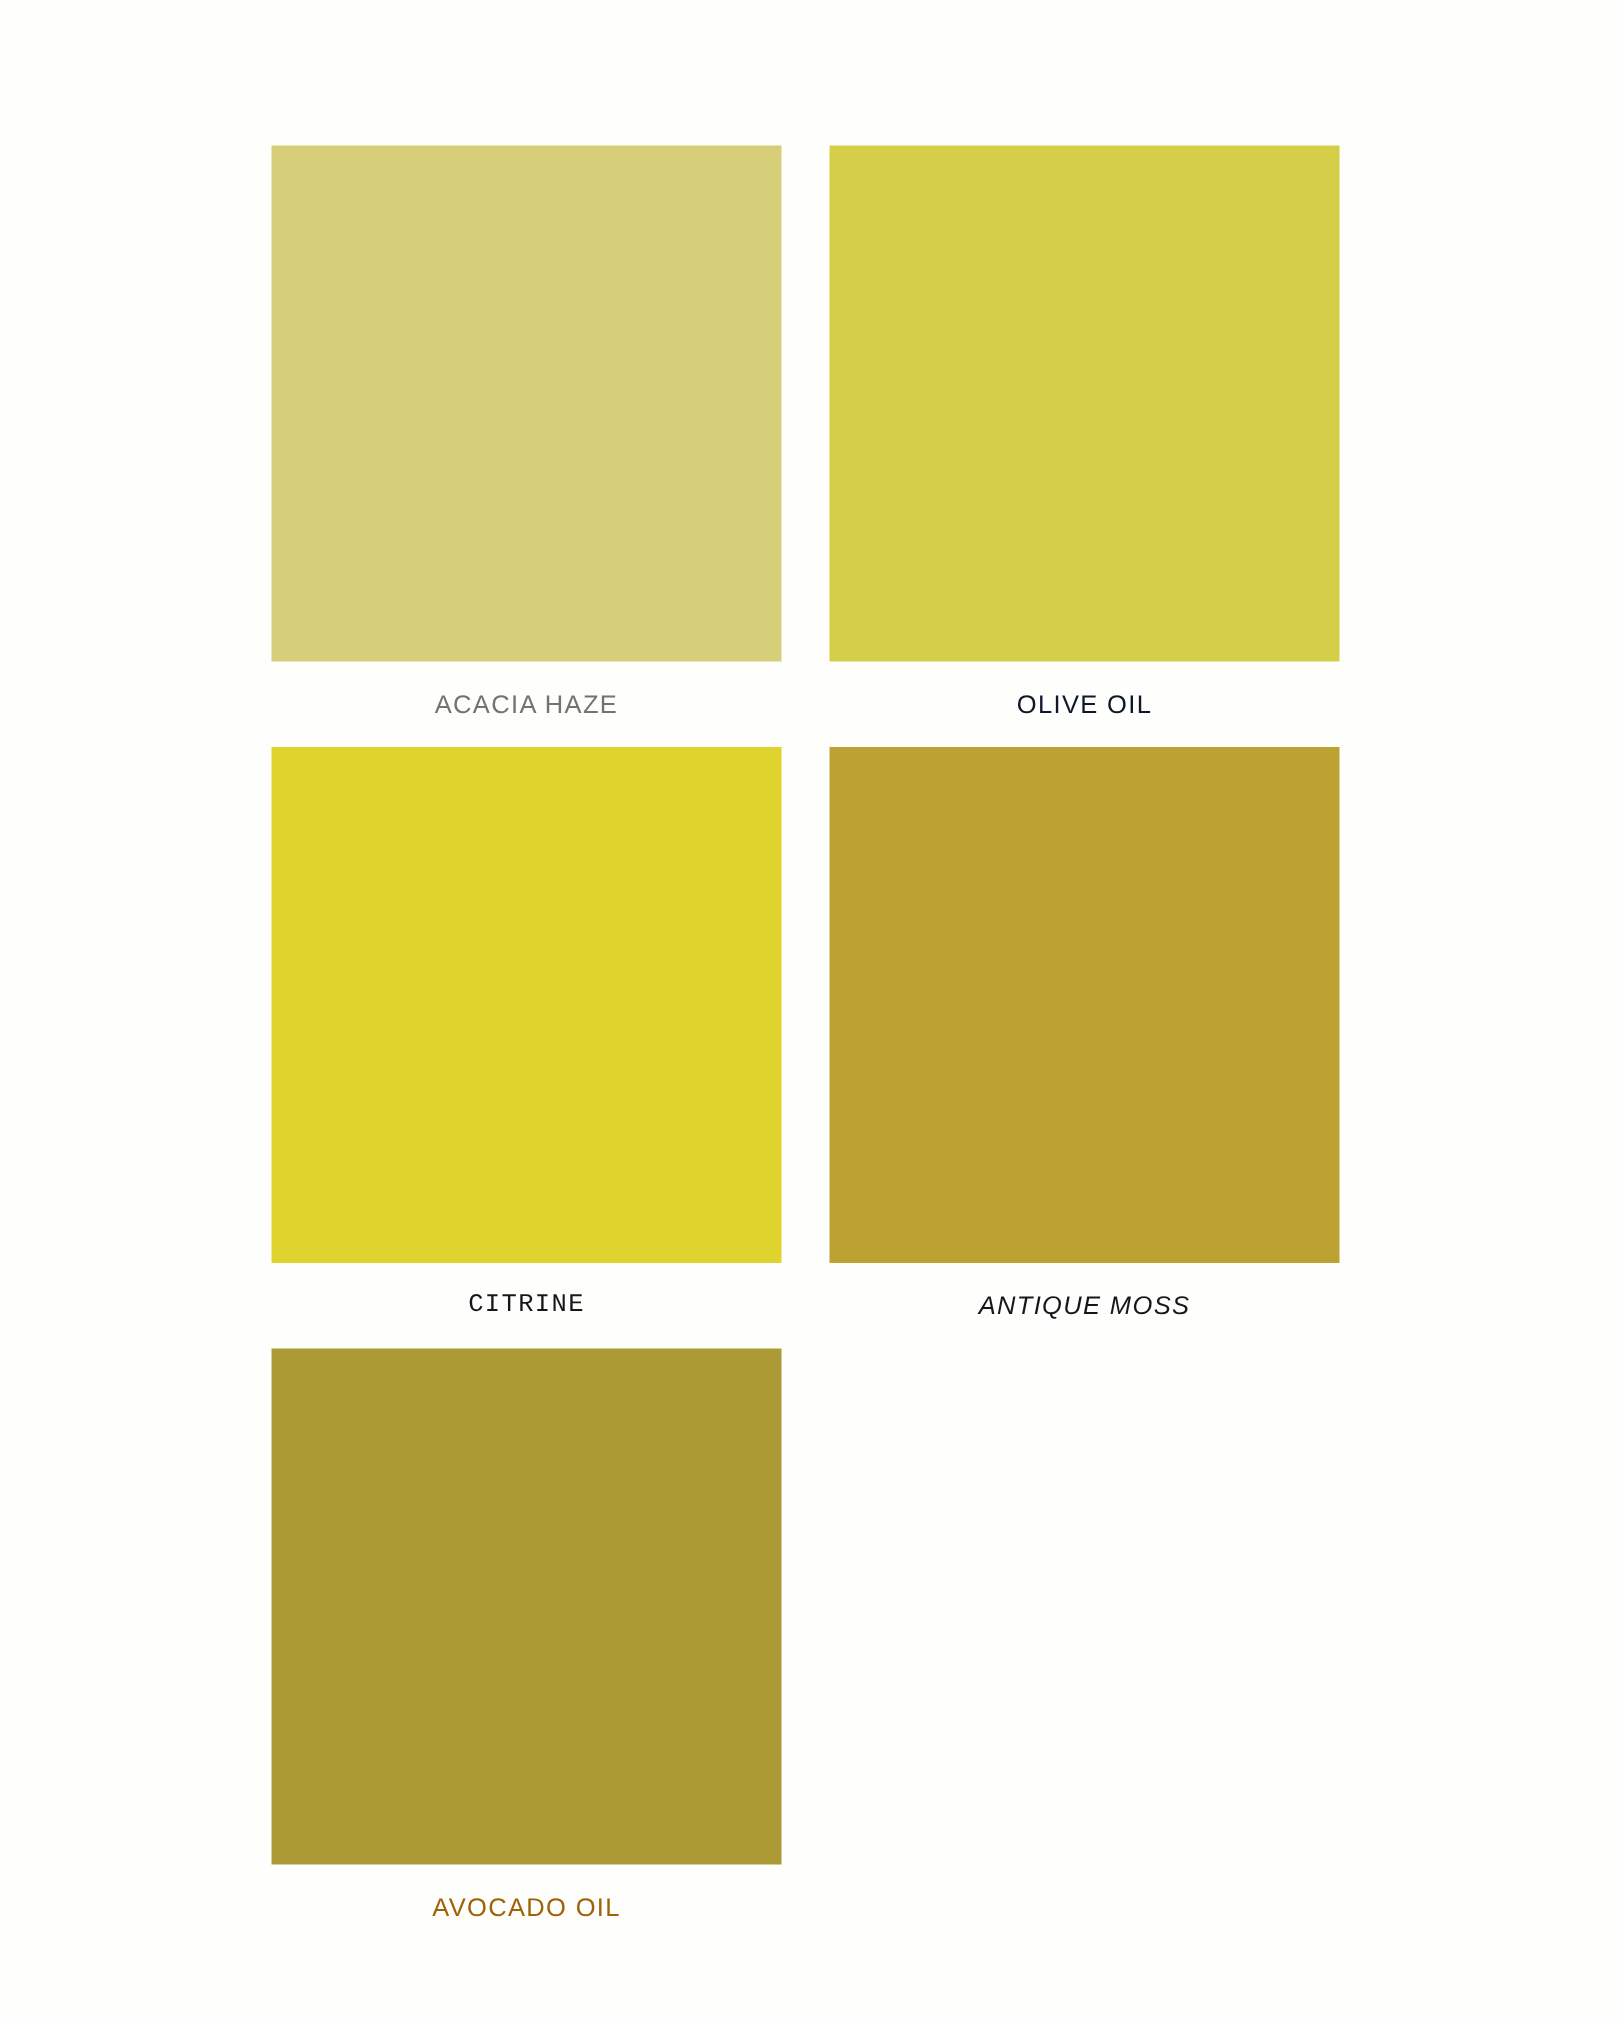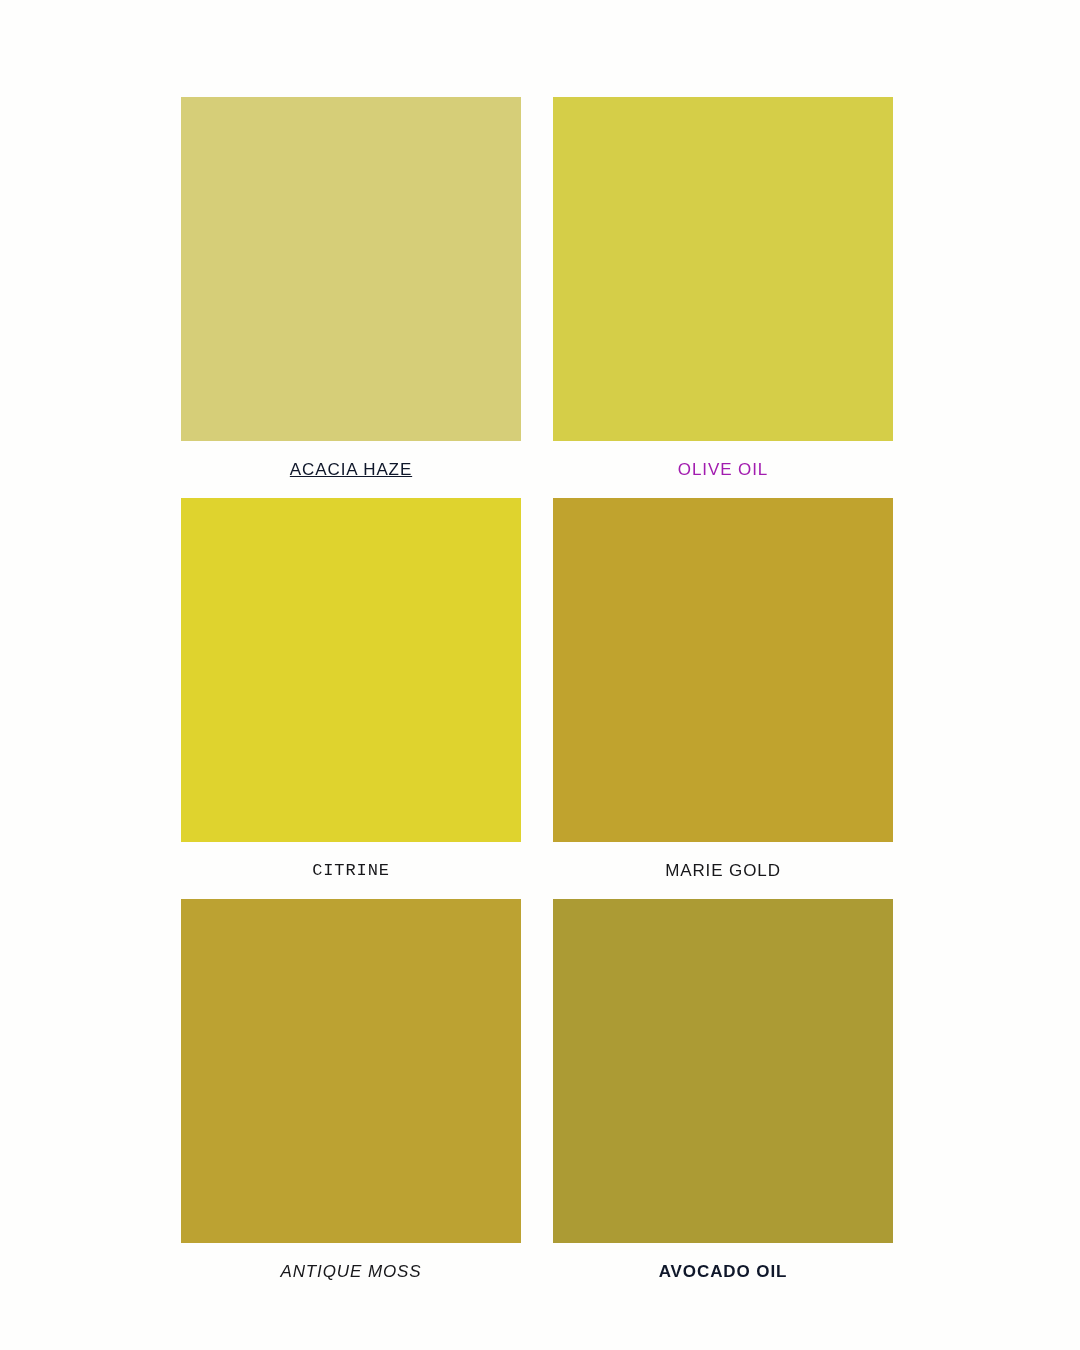--- a/index.html
+++ b/index.html
@@ -61,42 +61,38 @@
   }
 </style>
 </head>
 <body style="background-color: rgb(254, 254, 253);">
 
 <div class="palette-board">
   <div class="swatch-grid">
 
     <div class="swatch-cell">
       <div class="swatch-chip" style="background-color: rgb(214, 206, 120);"></div>
-      <div class="swatch-label" style="color: #0f172a; text-decoration: underline;">ACACIA HAZE</div>
+      <div class="swatch-label" style="color: #737373;">ACACIA HAZE</div>
     </div>
 
     <div class="swatch-cell">
       <div class="swatch-chip" style="background-color: rgb(213, 206, 72);"></div>
-      <div class="swatch-label" style="color: #a21caf;">OLIVE OIL</div>
+      <div class="swatch-label" style="color: #0f172a;">OLIVE OIL</div>
     </div>
 
     <div class="swatch-cell">
       <div class="swatch-chip" style="background-color: rgb(223, 211, 46);"></div>
       <div class="swatch-label" style="color: rgb(23, 23, 26); font-family: Liberation Mono, monospace;">CITRINE</div>
     </div>
 
-    <div class="swatch-cell">
-      <div class="swatch-chip" style="background-color: rgb(192, 163, 46);"></div>
-      <div class="swatch-label" style="color: rgb(23, 23, 26);">MARIE GOLD</div>
-    </div>
 
     <div class="swatch-cell">
       <div class="swatch-chip" style="background-color: rgb(188, 162, 50);"></div>
       <div class="swatch-label" style="color: rgb(23, 23, 26); font-style: italic;">ANTIQUE MOSS</div>
     </div>
 
     <div class="swatch-cell">
       <div class="swatch-chip" style="background-color: rgb(172, 155, 52);"></div>
-      <div class="swatch-label" style="color: #0f172a; font-weight: bold;">AVOCADO OIL</div>
+      <div class="swatch-label" style="color: #a16207;">AVOCADO OIL</div>
     </div>
 
   </div>
 </div>
 
 </body></html>

